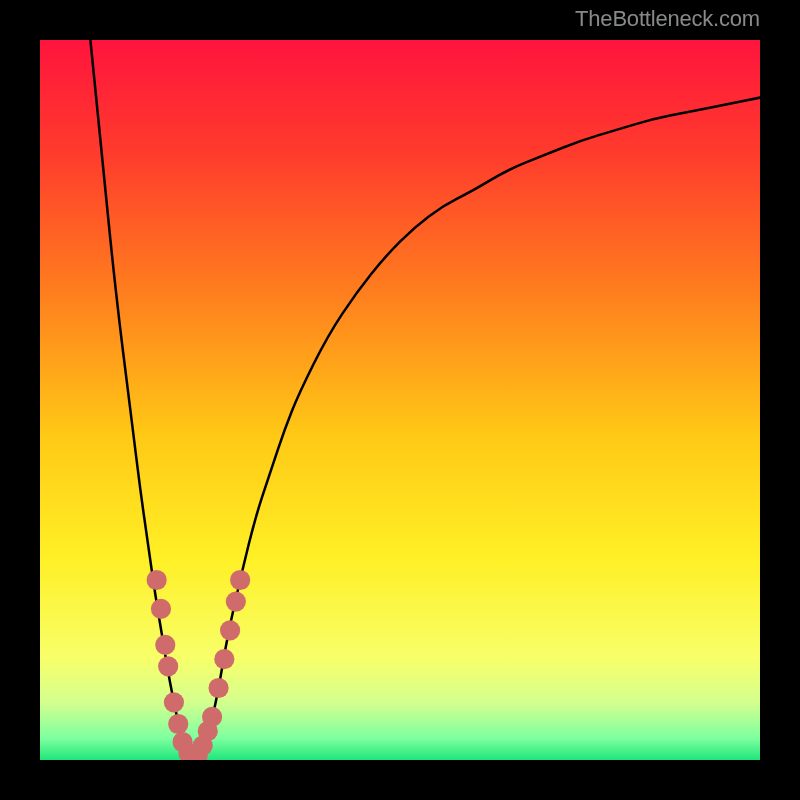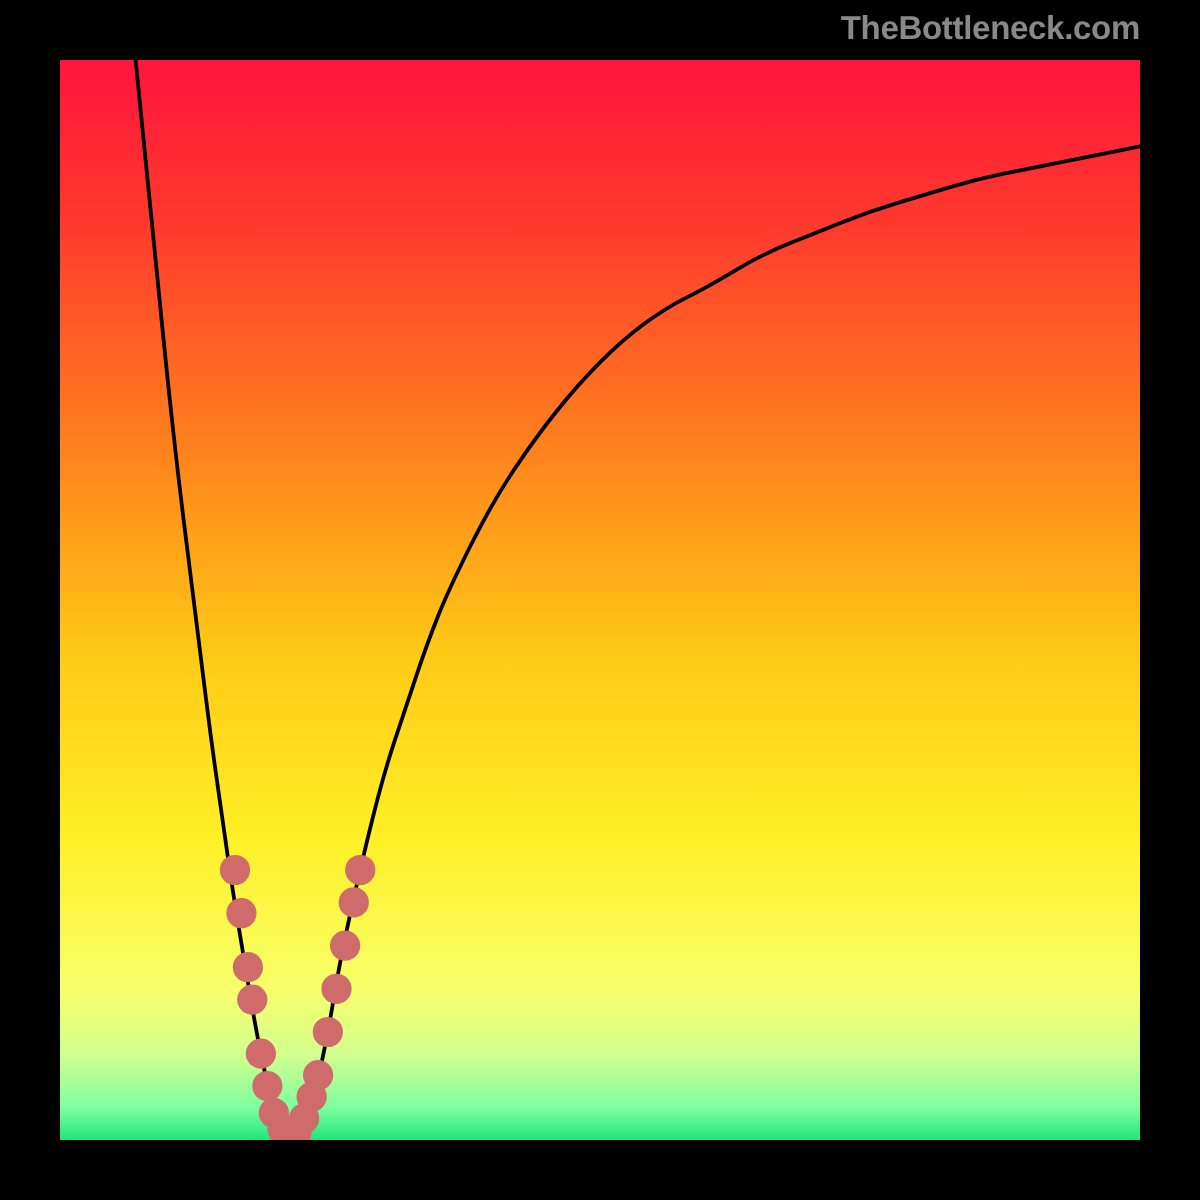--- a/index.html
+++ b/index.html
@@ -28,21 +28,21 @@
   }
   svg {
     display: block;
   }
   .watermark {
     position: absolute;
     top: 6px;
     right: 40px;
     font-family: Arial, Helvetica, sans-serif;
     font-size: 22px;
-    font-weight: 700;
+    font-weight: 400;
     color: #888a8a;
     letter-spacing: -0.2px;
     user-select: none;
     pointer-events: none;
   }
 </style>
 </head>
 <body>
 
 <div class="frame">

